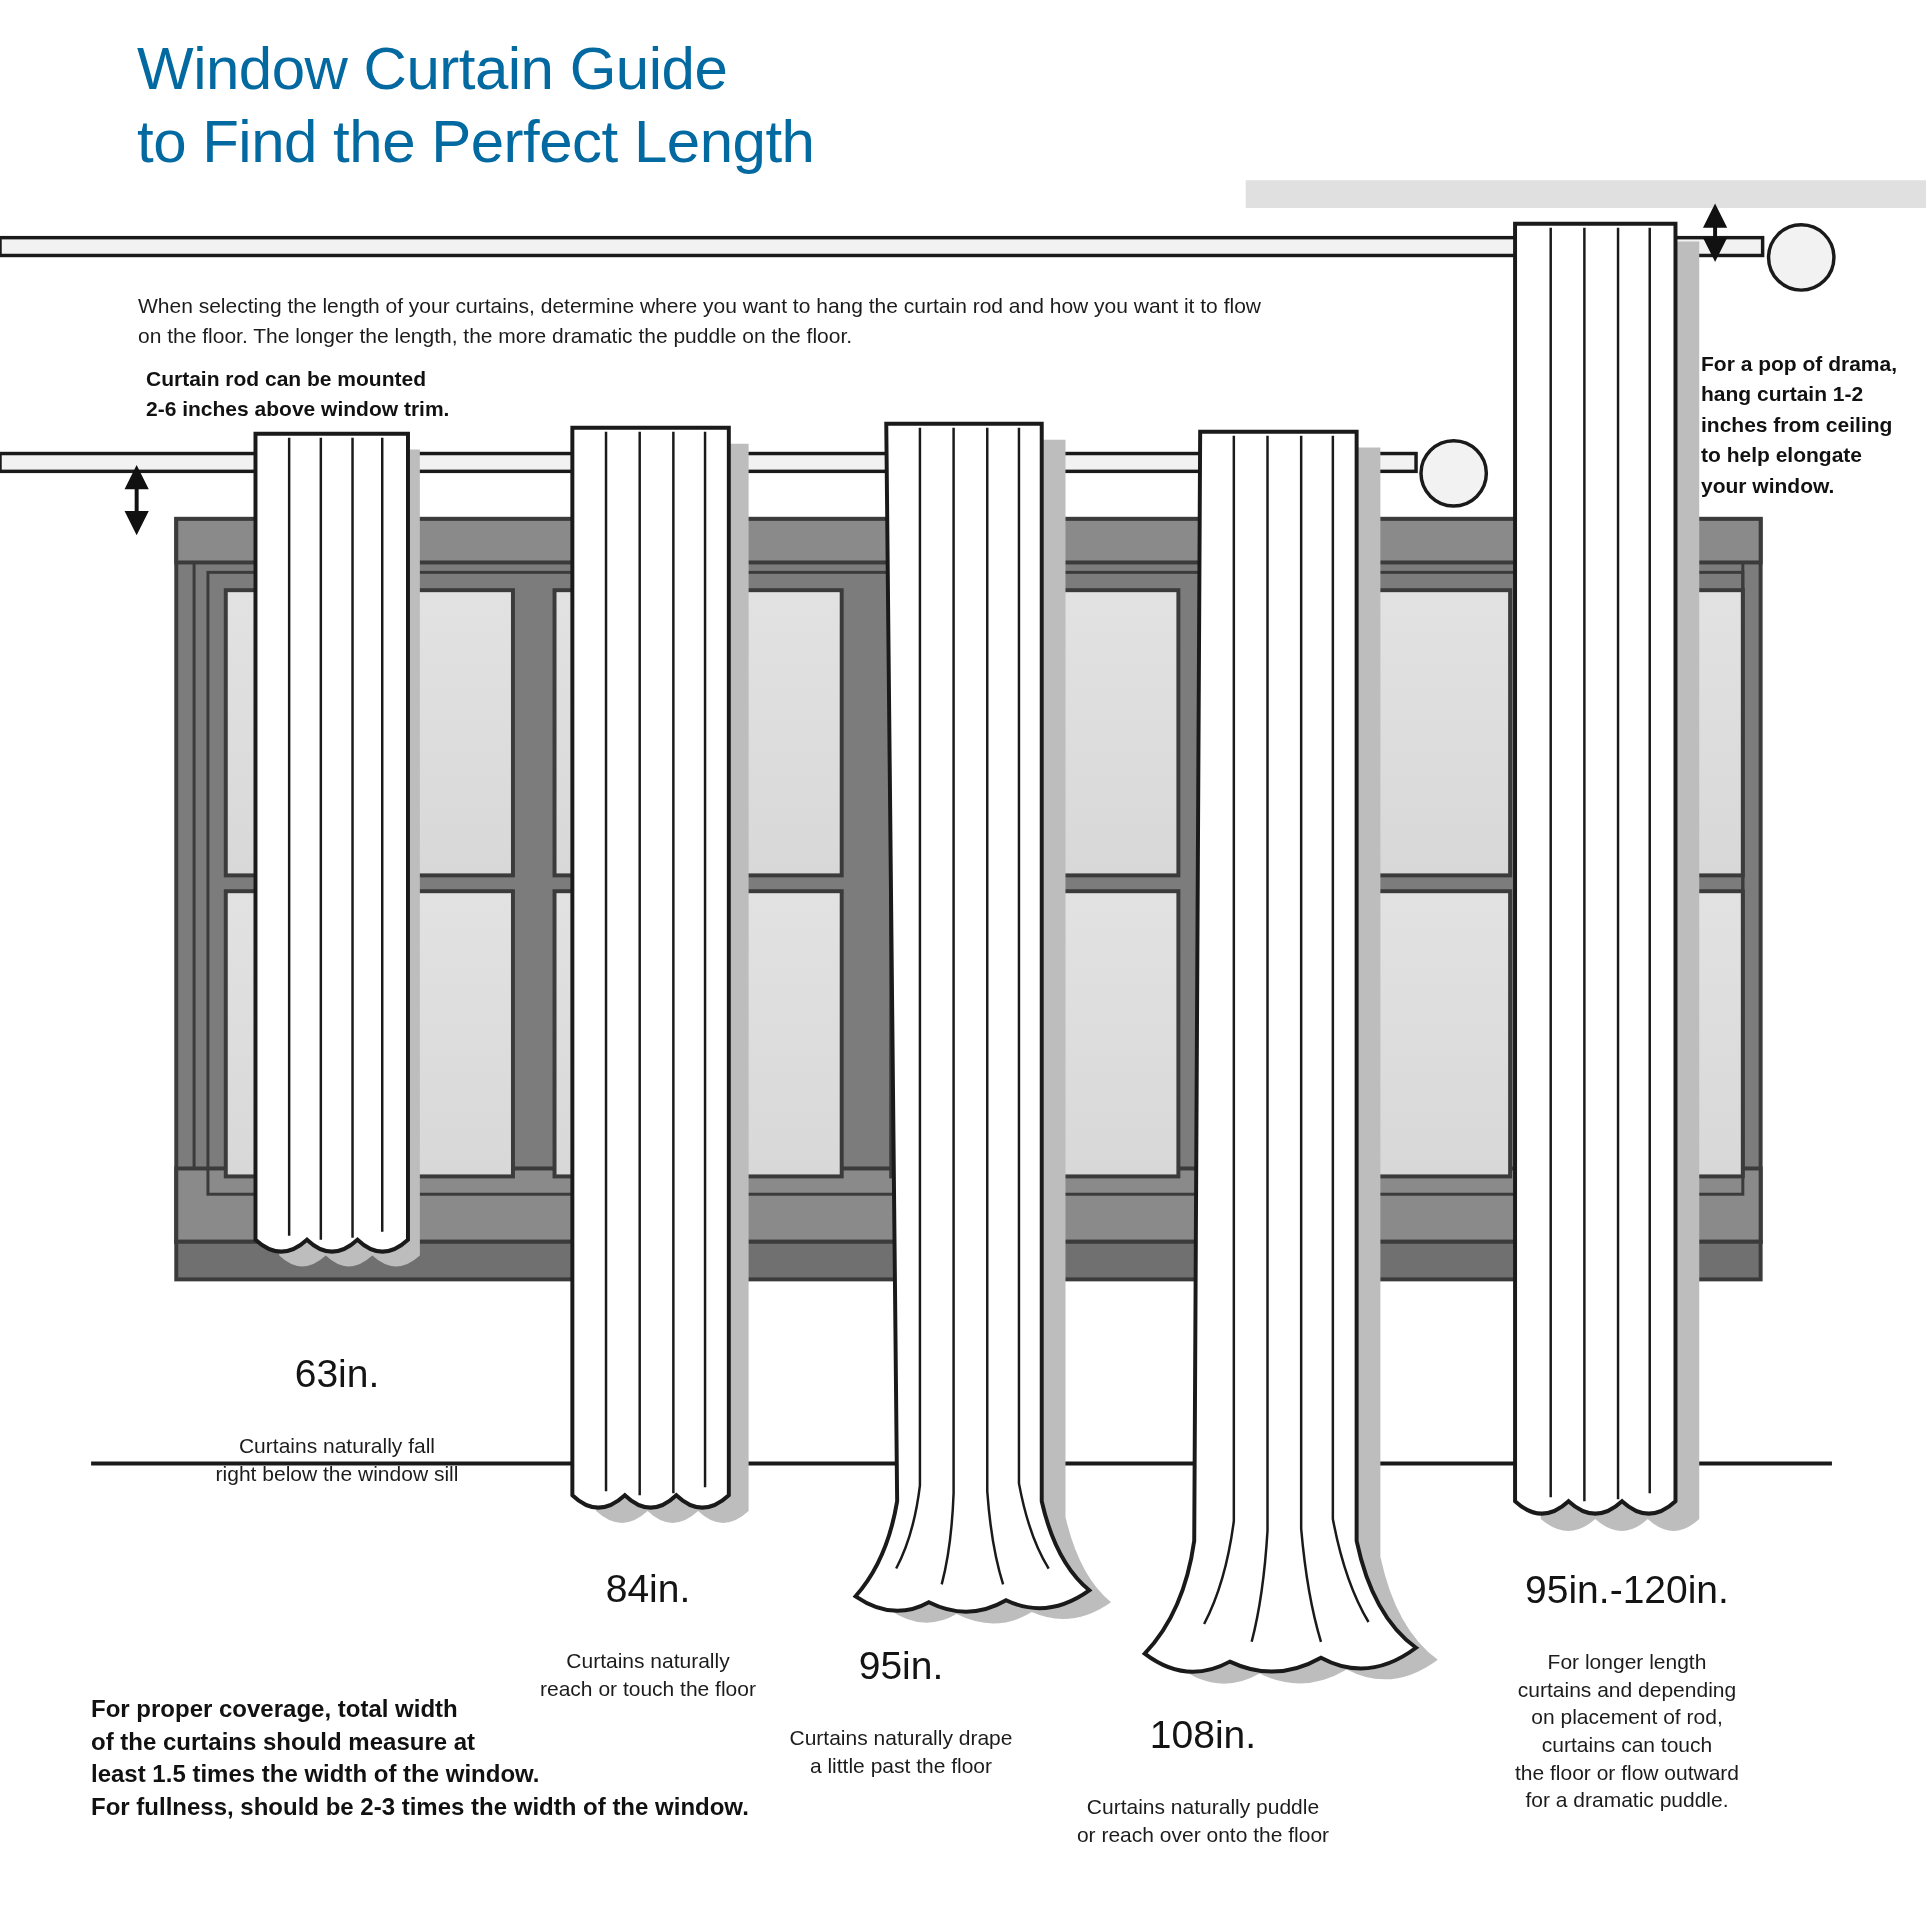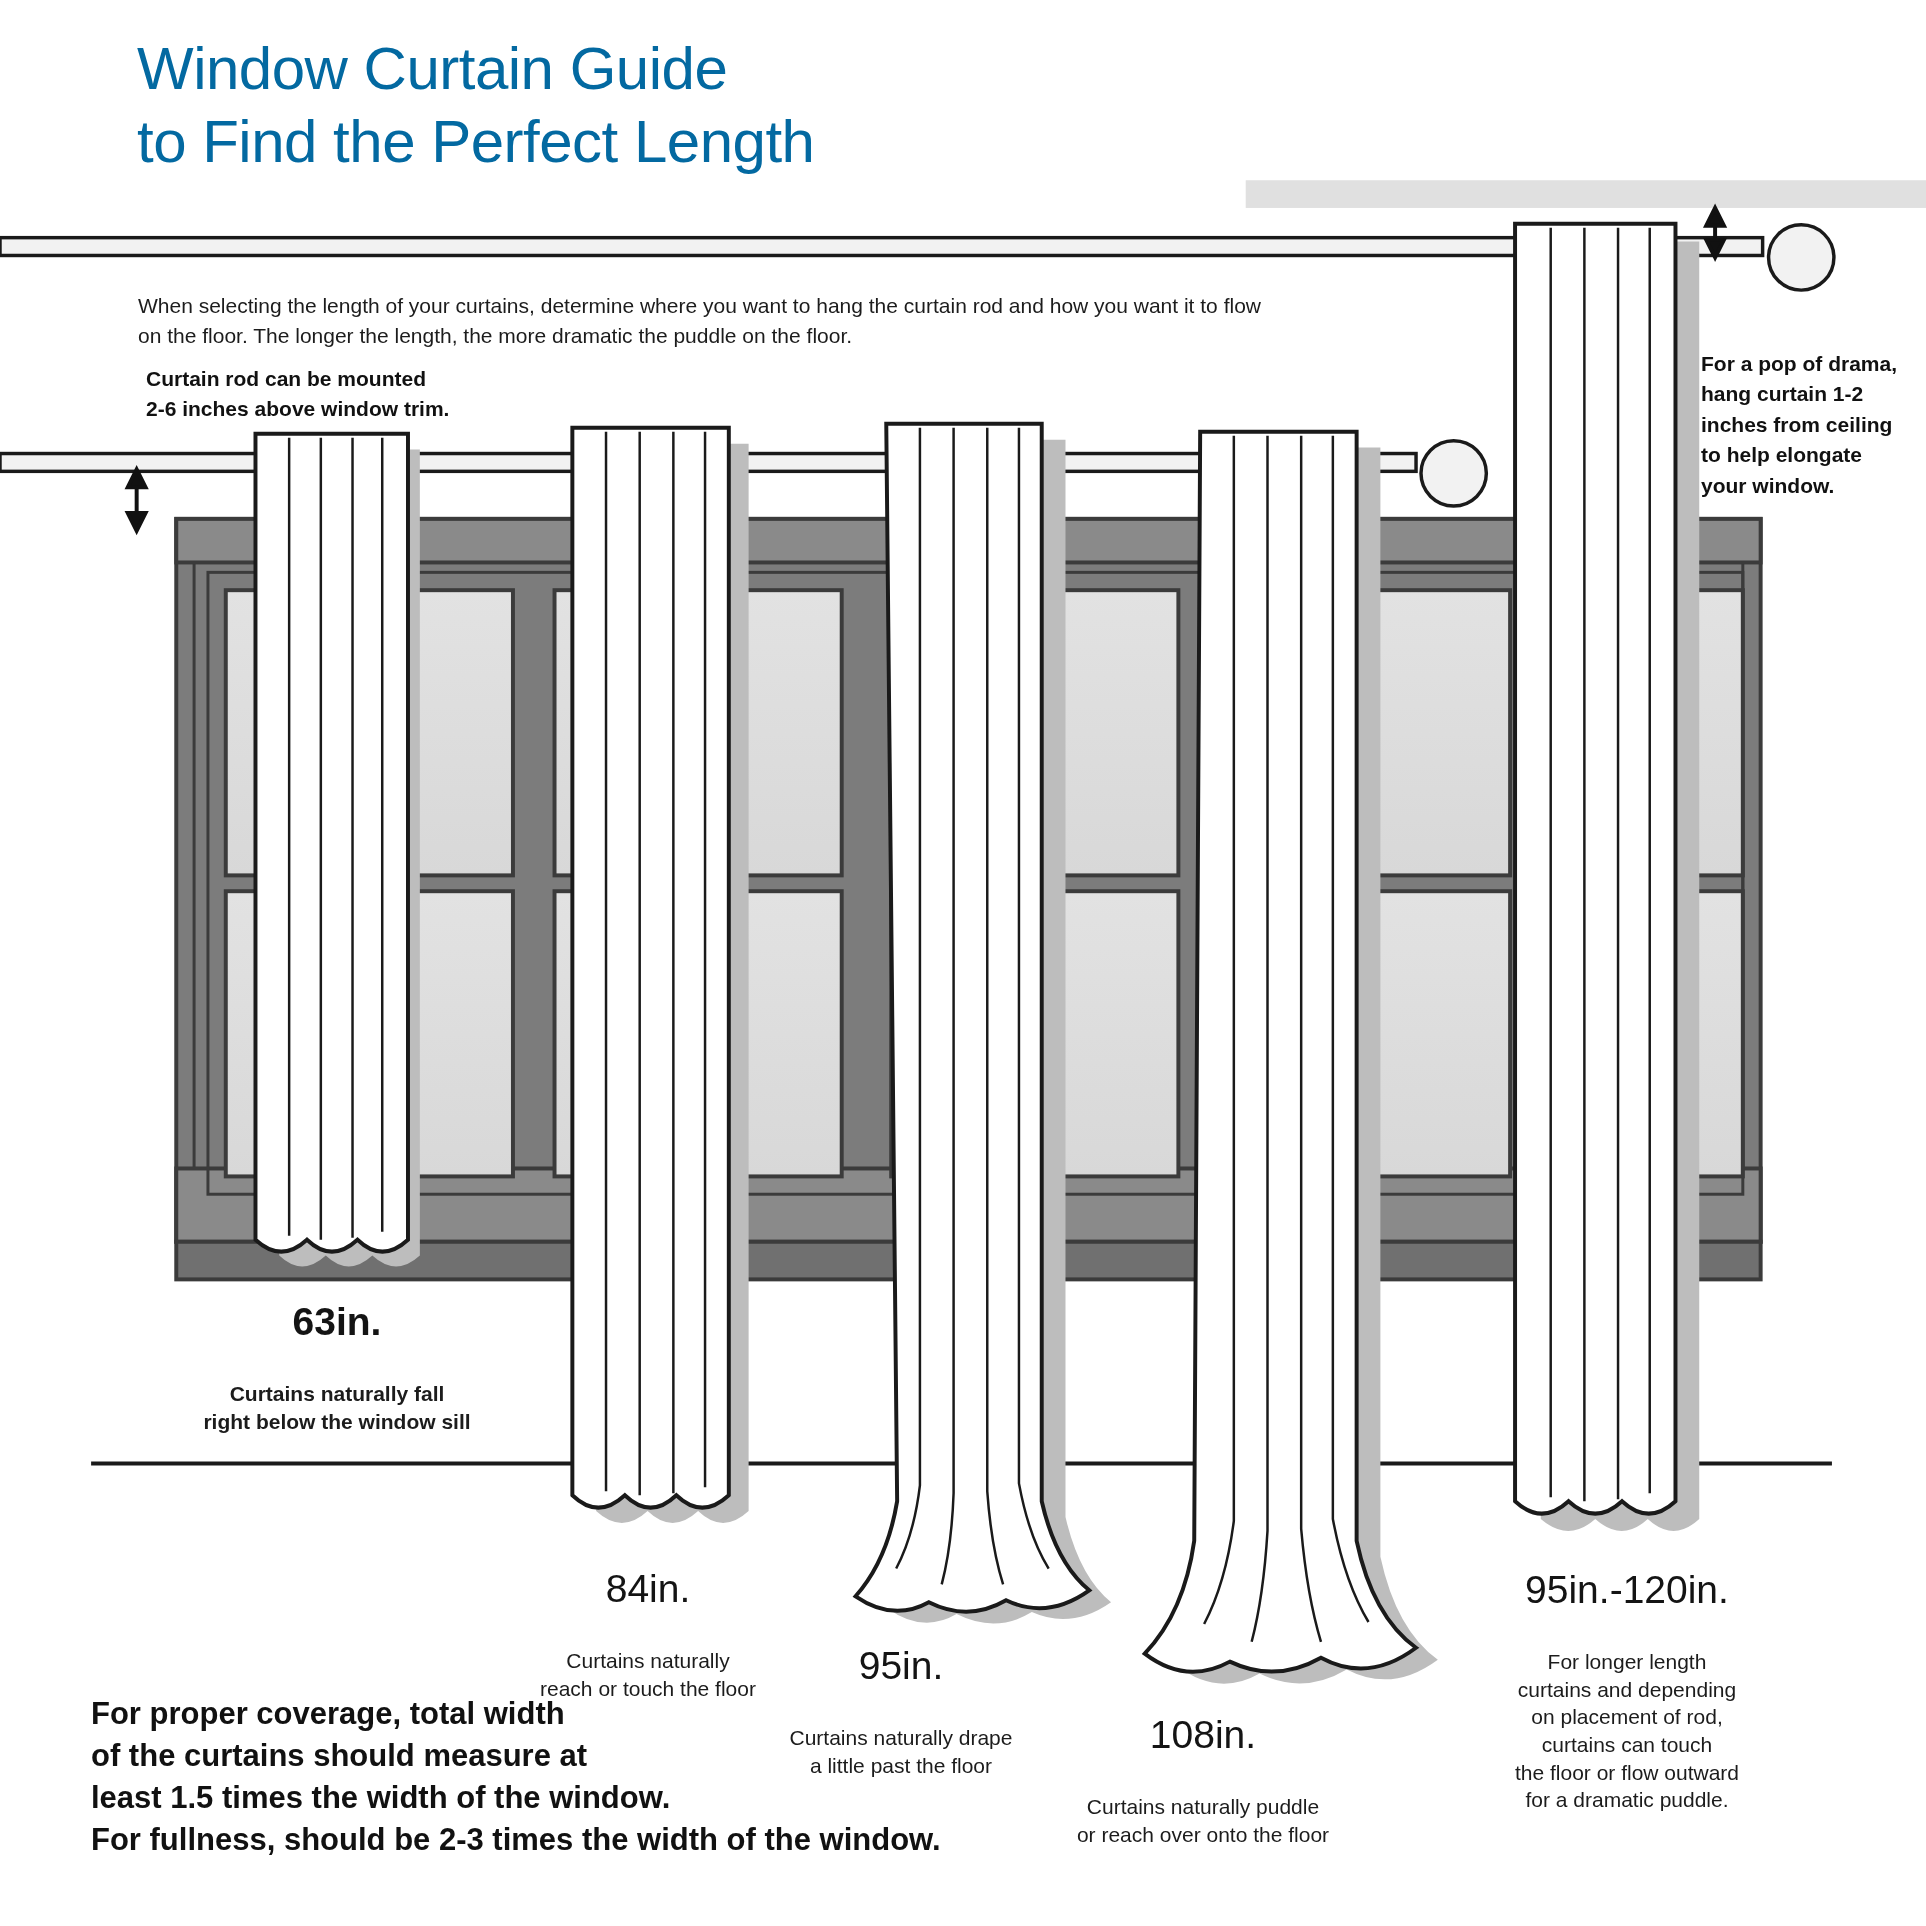--- a/index.html
+++ b/index.html
@@ -77,26 +77,26 @@
   .lbl-sub {
     font-size: 21px;
     line-height: 1.32;
     text-align: center;
     color: #1c1c1c;
   }
   .footer {
     left: 91px;
     top: 1693px;
     width: 1109px;
-    font-size: 31px;
+    font-size: 24px;
     line-height: 1.36;
     font-weight: bold;
     color: #111;
   }
-  .callout-63 { left: 149px; top: 1265px; width: 376px; font-weight: bold; }
+  .callout-63 { left: 149px; top: 1317px; width: 376px; }
   .callout-84 { left: 460px; top: 1532px; width: 376px; }
   .callout-95 { left: 703px; top: 1609px; width: 396px; }
   .callout-108 { left: 990px; top: 1678px; width: 426px; }
   .callout-95120 { left: 1404px; top: 1533px; width: 446px; }
 </style>
 </head>
 <body>
 
 <div id="stage">
 

